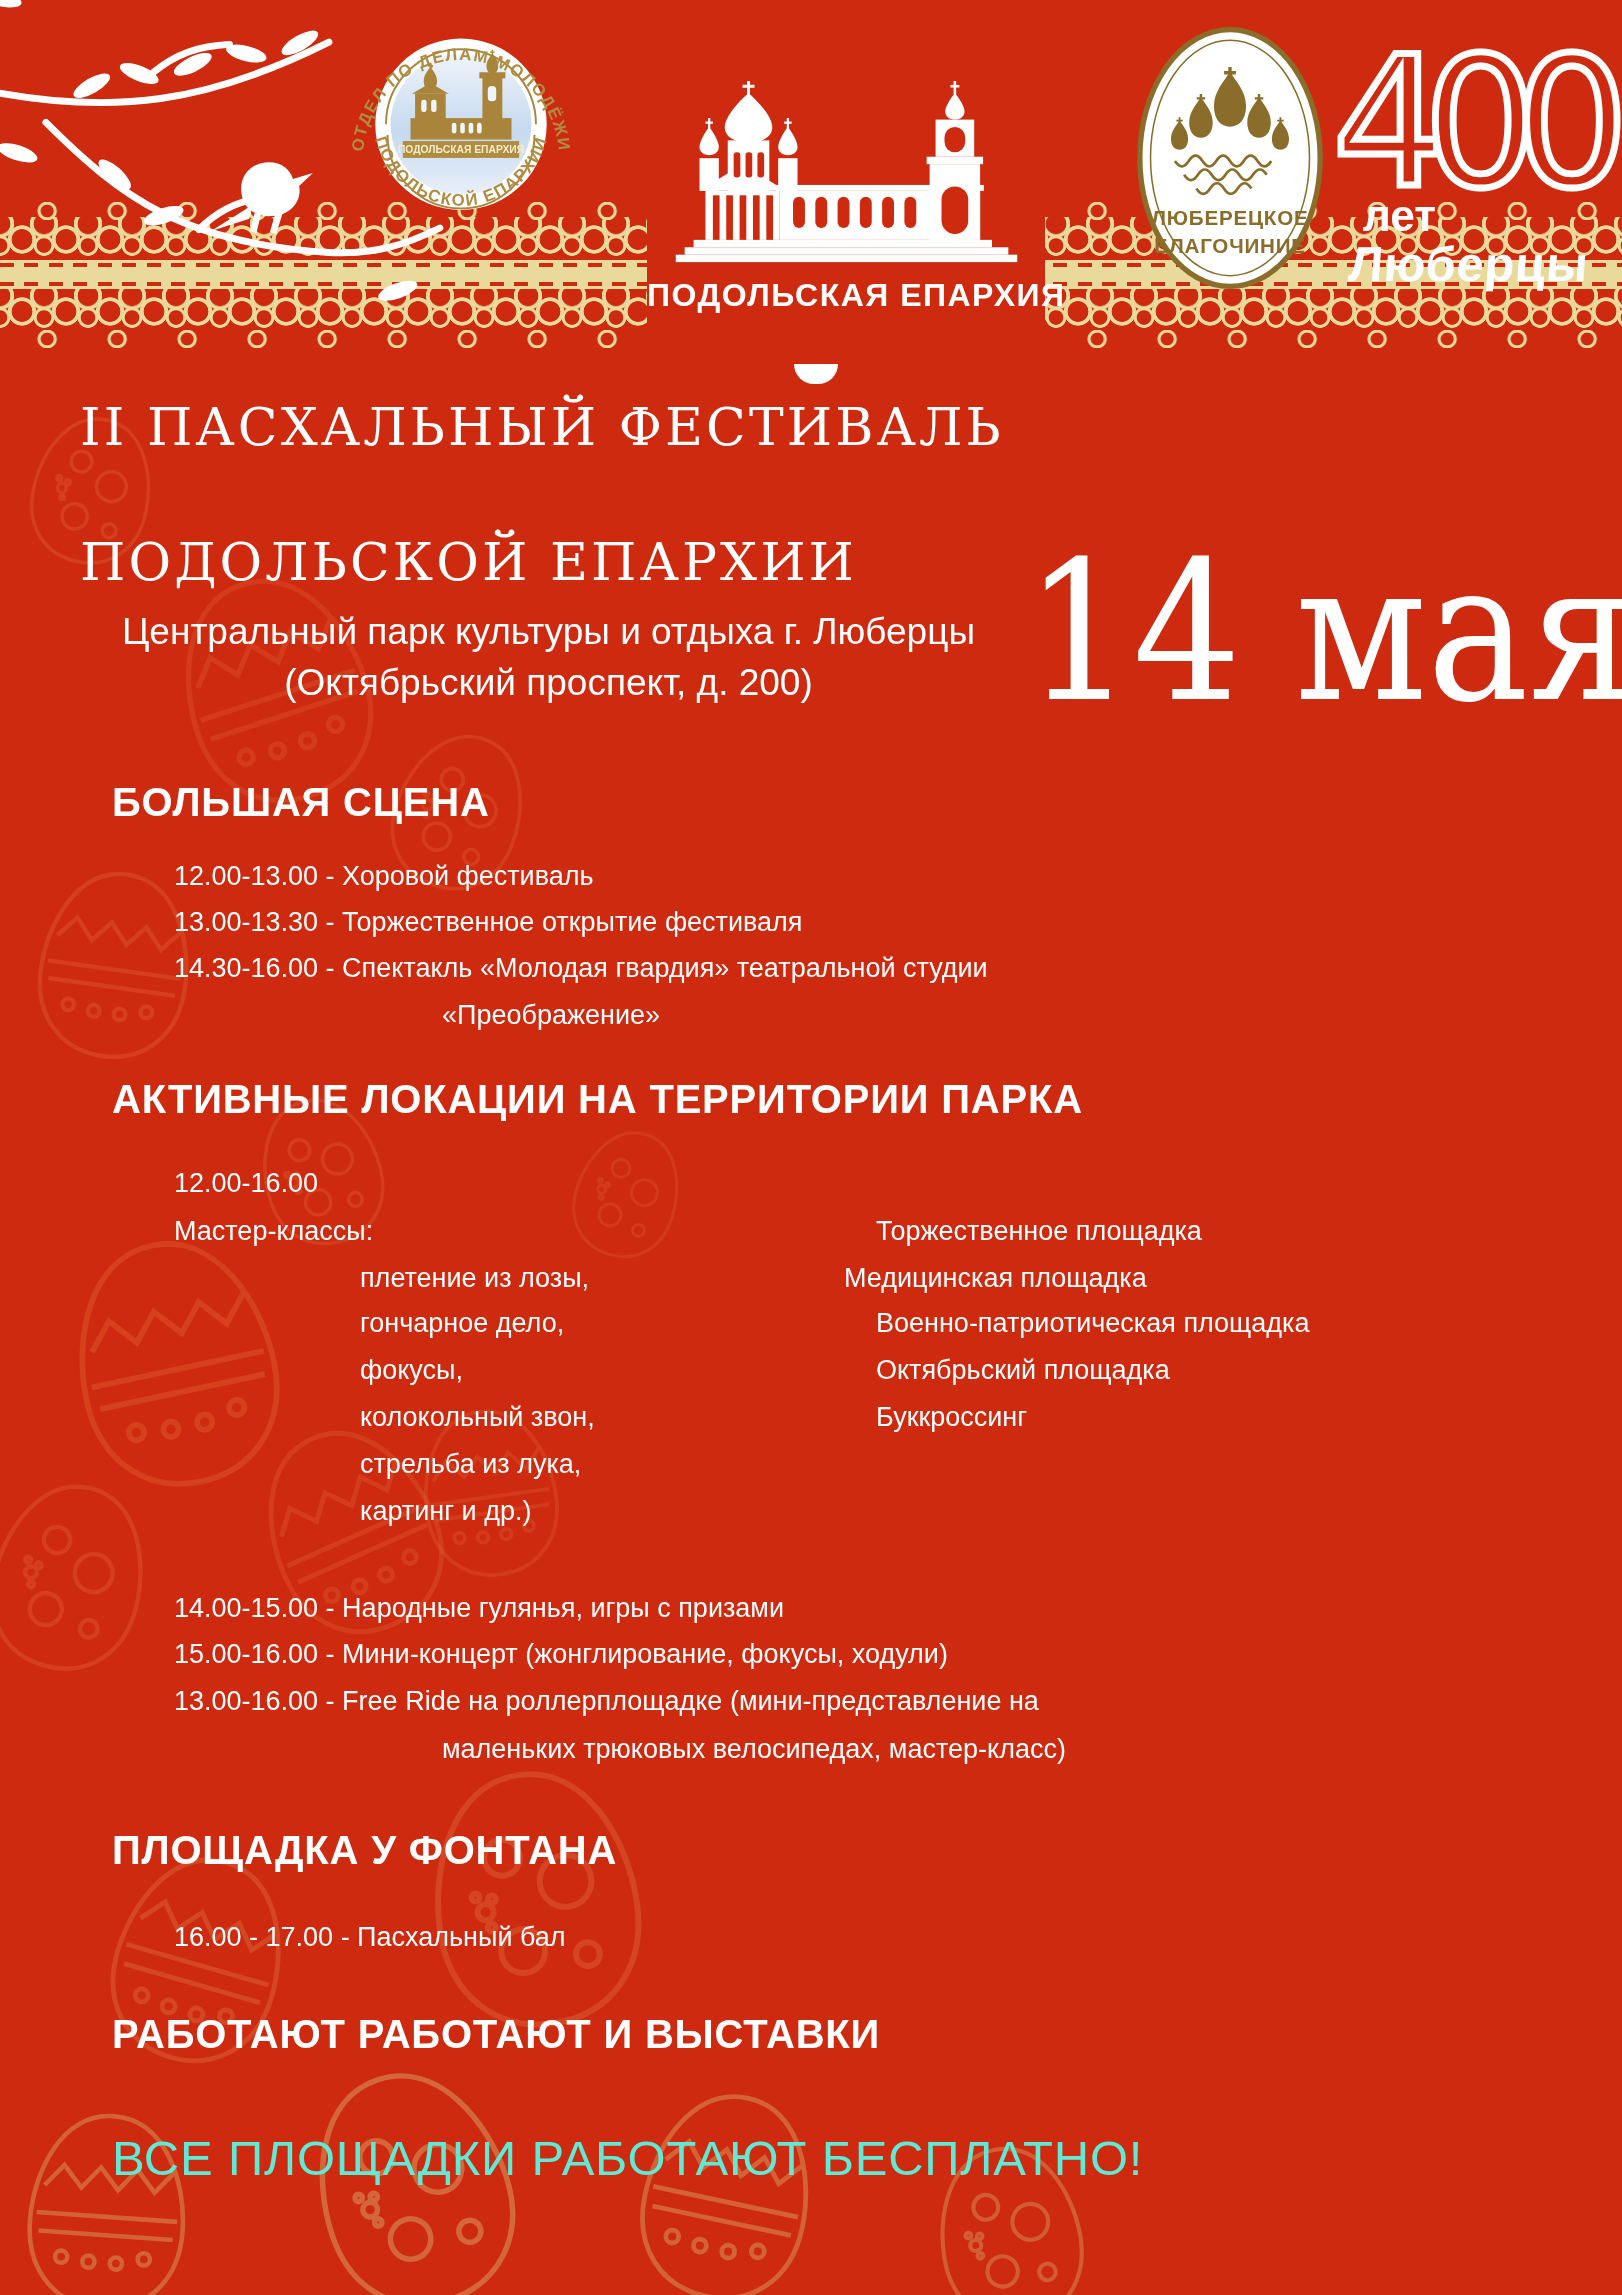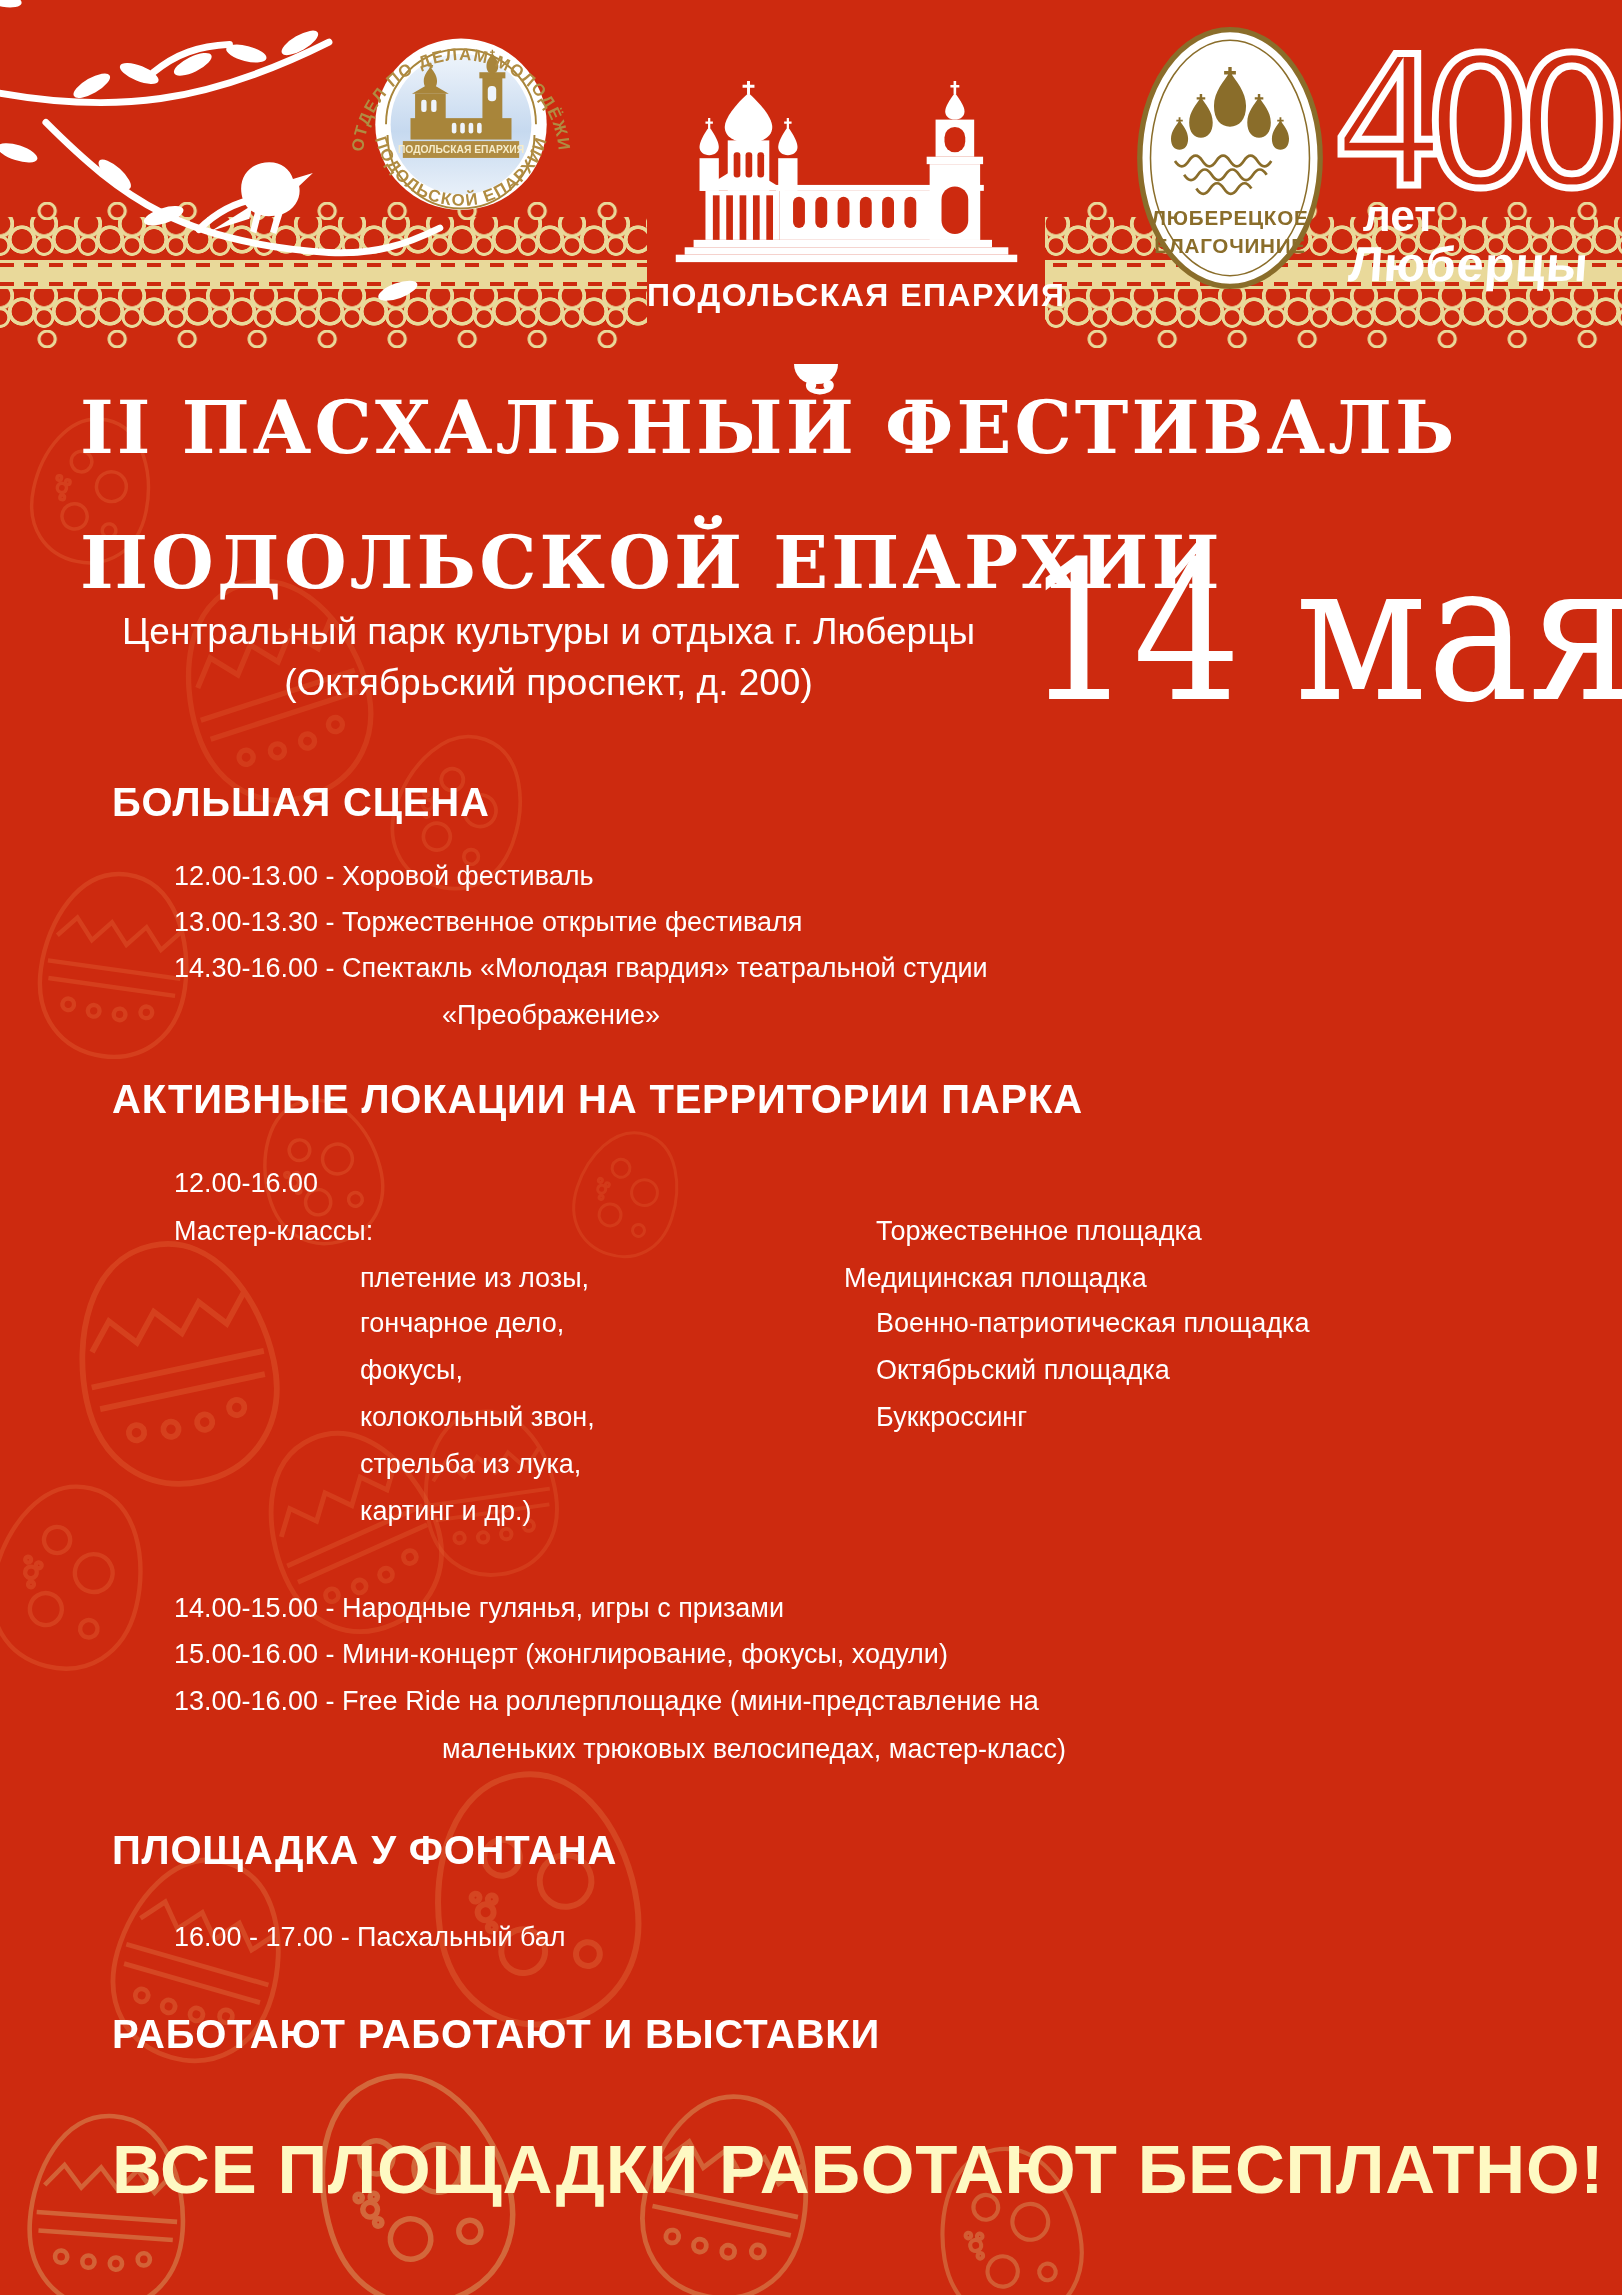--- a/index.html
+++ b/index.html
@@ -39,32 +39,32 @@
   .church-wrap{left:647px;top:73px;width:398px;height:283px;background:#cd2a0f;}
   .church-svg{margin:7.7px auto 0 auto;width:367px;height:193px;}
   .diocese-caption{width:100%;text-align:center;margin-top:3.1px;
     font-size:32px;font-weight:bold;letter-spacing:1.5px;color:#fff;white-space:nowrap;}
   .smile{left:794px;top:364px;width:44px;height:20px;background:#fff;
     border-radius:0 0 44px 44px;}
   .blago-logo{left:1135px;top:25px;width:190px;height:266px;}
   .logo-400{left:1335px;top:23px;width:283px;height:275px;overflow:visible;}
   
   .title{left:80px;top:360px;width:1492px;
-    font-family:"DejaVu Serif", serif;font-weight:bold;
-    font-size:72px;line-height:135px;letter-spacing:3.1px;white-space:nowrap;}
+    font-family:"DejaVu Serif", serif;font-weight:normal;
+    font-size:52px;line-height:135px;letter-spacing:3.1px;white-space:nowrap;}
   .venue{left:77px;top:606px;width:943px;text-align:center;
     font-size:37px;line-height:51px;white-space:nowrap;}
   .date-big{left:1025px;top:536px;
     font-family:"DejaVu Serif", serif;font-size:193px;line-height:1;
     transform:scaleX(0.88);transform-origin:left top;white-space:nowrap;}
   
   .h2{left:112px;font-size:40px;font-weight:bold;letter-spacing:0.8px;white-space:nowrap;}
   .ln{font-size:27px;white-space:nowrap;}
-  .footer-banner{left:112px;top:2130px;font-size:69px;font-weight:bold;
-    color:#fef9c3;letter-spacing:0.8px;white-space:nowrap;}
+  .footer-banner{left:112px;top:2130px;font-size:49px;font-weight:normal;
+    color:#5eead4;letter-spacing:0.8px;white-space:nowrap;}
 </style>
 </head>
 <body>
 
 <div class="poster">
 
   <svg width="0" height="0" style="position:absolute" aria-hidden="true">
     <defs>
       <linearGradient id="blueGrad" x1="0" y1="0" x2="0" y2="1">
         <stop offset="0" stop-color="#eef4fb"></stop>

